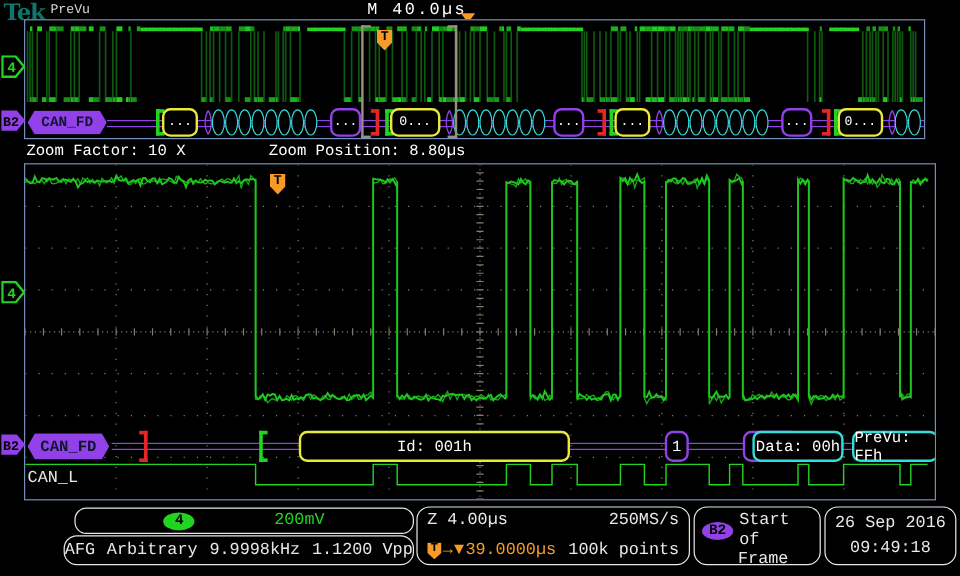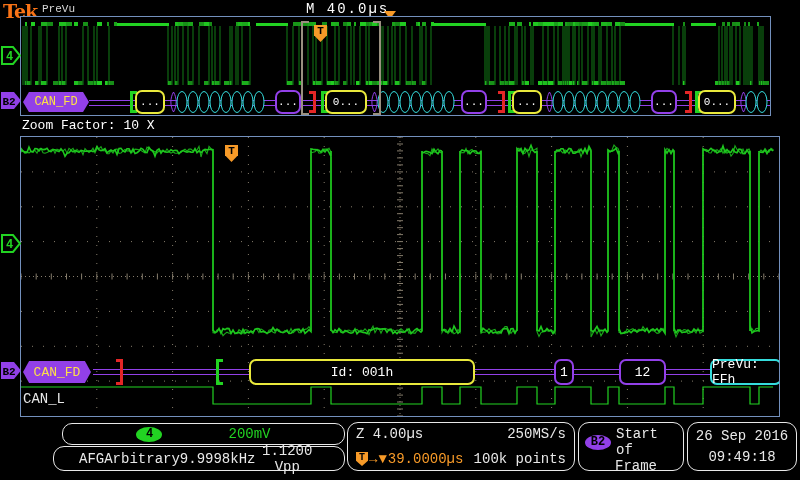--- a/index.html
+++ b/index.html
@@ -1,34 +1,34 @@
 <!DOCTYPE html>
 <html style="--green: #1ec71e; --bgreen: #22d322; --greendk: #0d5a10; --purple: #9240e8; --yellow: #e9e93c; --cyan: #35dcdc; --red: #e42626; --orange: #f79a28; --frame: #7390bd; --grid: #857c6c; --tan: #9a9080; --text: #e8e8e8;"><head>
 <meta charset="utf-8">
 <style>
   html,body{margin:0;padding:0;background:#000;}
   #screen{position:relative;width:800px;height:480px;background:#000;overflow:hidden;
     font-family:"Liberation Mono","DejaVu Sans Mono",monospace;color:var(--text);}
   .abs{position:absolute;}
   
-  #logo{left:3px;top:0px;font-family:"DejaVu Serif",serif;font-weight:bold;font-size:19px;color:#f97316;letter-spacing:-1px;}
+  #logo{left:3px;top:0px;font-family:"DejaVu Serif",serif;font-weight:bold;font-size:19px;color:#0f766e;letter-spacing:-1px;}
   #acqmode{left:42px;top:3px;font-size:11px;color:#d8d8d8;}
   #timebase{left:306px;top:1px;font-size:14px;color:#fff;letter-spacing:2px;}
   #trig-pos{left:384px;top:11px;width:0;height:0;border-left:6px solid transparent;border-right:6px solid transparent;border-top:8px solid var(--orange);}
   
   .win{border:1px solid var(--frame);background:#000;box-sizing:border-box;overflow:hidden;}
   #ovw{left:20px;top:16px;width:751px;height:100px;}
   #zw{left:20px;top:136px;width:760px;height:281px;}
   #zoombar{left:0;top:118px;width:800px;height:17px;font-size:13px;color:#fff;}
   #zoombar span{position:absolute;top:0;}
   #zf{left:22px;} #zp{left:224px;}
   
   .drow{position:absolute;left:0;width:100%;}
   .busline{position:absolute;height:4px;border-top:1px solid var(--purple);border-bottom:1px solid var(--purple);}
-  .d-hex{position:absolute;background:var(--purple);color:#fde047;font-weight:normal;font-size:13px;
+  .d-hex{position:absolute;background:var(--purple);color:#0f172a;font-weight:bold;font-size:13px;
      display:flex;align-items:center;justify-content:center;
      clip-path:polygon(0 50%,9% 0,91% 0,100% 50%,91% 100%,9% 100%);}
   .d-box{position:absolute;background:#000;color:#fff;border:2px solid;border-radius:7px;
      display:flex;align-items:center;justify-content:center;box-sizing:border-box;}
   .yb{border-color:var(--yellow);} .pb{border-color:var(--purple);} .cb{border-color:var(--cyan);}
   .d-rc{position:absolute;width:7px;box-sizing:border-box;border-right:3px solid var(--red);border-top:3px solid var(--red);border-bottom:3px solid var(--red);}
   .d-go{position:absolute;width:7px;box-sizing:border-box;border-left:3px solid var(--bgreen);border-top:3px solid var(--bgreen);border-bottom:3px solid var(--bgreen);}
   .d-pg,.d-ov{position:absolute;}
   
   .lg{top:222px;height:26px;}
@@ -52,21 +52,21 @@
   #zbr-l{left:280px;border-left:2px solid var(--tan);border-top:2px solid var(--tan);border-bottom:2px solid var(--tan);}
   #zbr-r{left:352px;border-right:2px solid var(--tan);border-top:2px solid var(--tan);border-bottom:2px solid var(--tan);}
   
   .marker{left:1px;width:20px;height:22px;}
   .marker svg{display:block;}
   svg text{font-family:"Liberation Mono","DejaVu Sans Mono",monospace;}
   #canl{left:2px;top:254px;font-size:14px;color:#e8e8e8;z-index:5;}
   
   .sbox{position:absolute;border:1px solid #e8e8e8;border-radius:11px;background:#000;box-sizing:border-box;font-size:14px;color:#e8e8e8;}
   #ch-box{left:62px;top:423px;width:283px;height:22px;border-radius:10px;display:flex;align-items:center;justify-content:center;gap:18px;}
-  #afg-box{left:53px;top:446px;width:292px;height:25px;display:flex;align-items:center;padding:0 25px;justify-content:space-between;text-align:center;}
+  #afg-box{left:53px;top:446px;width:292px;height:25px;display:flex;align-items:center;padding:0 0;justify-content:space-between;}
   #z-box{left:347px;top:422px;width:228px;height:49px;padding:3px 8px;display:flex;flex-direction:column;justify-content:space-between;}
   #z-box .zrow{display:flex;justify-content:space-between;align-items:flex-end;}
   #b2-box{left:578px;top:422px;width:106px;height:49px;padding:3px 6px;}
   #b2-box .zrow{display:flex;align-items:center;gap:5px;}
   #frame-line{margin-left:30px;}
   #date-box{left:687px;top:422px;width:110px;height:49px;display:flex;flex-direction:column;align-items:center;justify-content:space-evenly;}
   .ebadge{display:inline-flex;width:26px;height:15px;border-radius:50%;align-items:center;justify-content:center;color:#000;font-weight:bold;font-size:12px;flex:0 0 auto;}
   .ebadge.g{background:var(--bgreen);} .ebadge.p{background:var(--purple);}
   .greent{color:var(--bgreen);margin-left:48px;}
   .orgt{color:var(--orange);display:flex;align-items:center;gap:1px;}
@@ -478,20 +478,21 @@
           <ellipse cx="17" cy="12" rx="5" ry="10.5"></ellipse>
         </svg>
       </div>
     <div class="zbr" id="zbr-l"></div>
     <div class="zbr" id="zbr-r"></div>
     <div class="tbadge" style="left:293px;top:8px">T</div>
   </div>
 
   <div class="abs" id="zoombar">
     <span id="zf">Zoom Factor: 10 X</span>
+    <span id="zp">Zoom Position: 8.80µs</span>
   </div>
 
   <div class="abs win" id="zw">
     <svg class="abs" id="zw-grid" width="758" height="279" style="left:0;top:0">
         <line x1="75.8" y1="0" x2="75.8" y2="279" stroke="var(--grid)" stroke-dasharray="1 8"></line>
         <line x1="151.6" y1="0" x2="151.6" y2="279" stroke="var(--grid)" stroke-dasharray="1 8"></line>
         <line x1="227.4" y1="0" x2="227.4" y2="279" stroke="var(--grid)" stroke-dasharray="1 8"></line>
         <line x1="303.2" y1="0" x2="303.2" y2="279" stroke="var(--grid)" stroke-dasharray="1 8"></line>
         <line x1="454.8" y1="0" x2="454.8" y2="279" stroke="var(--grid)" stroke-dasharray="1 8"></line>
         <line x1="530.6" y1="0" x2="530.6" y2="279" stroke="var(--grid)" stroke-dasharray="1 8"></line>
@@ -604,20 +605,21 @@
       </svg>
     <div class="tbadge" style="left:204px;top:8px">T</div>
     <div class="drow lg" id="zw-decode">
         <div class="busline" style="left:72px"></div>
         <div class="d-hex" style="left:2px;width:68px">CAN_FD</div>
         <div class="d-rc" style="left:95px"></div>
         <div class="d-go" style="left:195px"></div>
         <div class="d-box yb" style="left:228px;width:226px">Id: 001h</div>
         <div class="d-box pb" style="left:533px;width:20px">1</div>
         <div class="d-box pb" style="left:598px;width:47px">12</div>
+        <div class="d-box cb" style="left:606px;width:76px">Data: 00h</div>
         <div class="d-box cb" style="left:689px;width:72px">PreVu: FFh</div>
       </div>
     <svg class="abs" id="zw-dig" width="758" height="24" style="left:0;top:246px">
         <path d="M0 4 L192 4 L192 21 L290 21 L290 4 L310 4 L310 21 L401 21 L401 4 L421 4 L421 21 L439 21 L439 4 L460 4 L460 21 L496 21 L496 4 L516 4 L516 21 L534 21 L534 4 L570 4 L570 21 L587 21 L587 4 L598 4 L598 21 L644 21 L644 4 L653 4 L653 21 L682 21 L682 4 L729 4 L729 21 L738 21 L738 4 L752 4 " fill="none" stroke="var(--bgreen)" stroke-width="1.2"></path>
       </svg>
     <span class="abs" id="canl">CAN_L</span>
   </div>
 
   <div class="abs marker" id="mk-ch-ovw" style="top:46px">
       <svg width="20" height="19">

